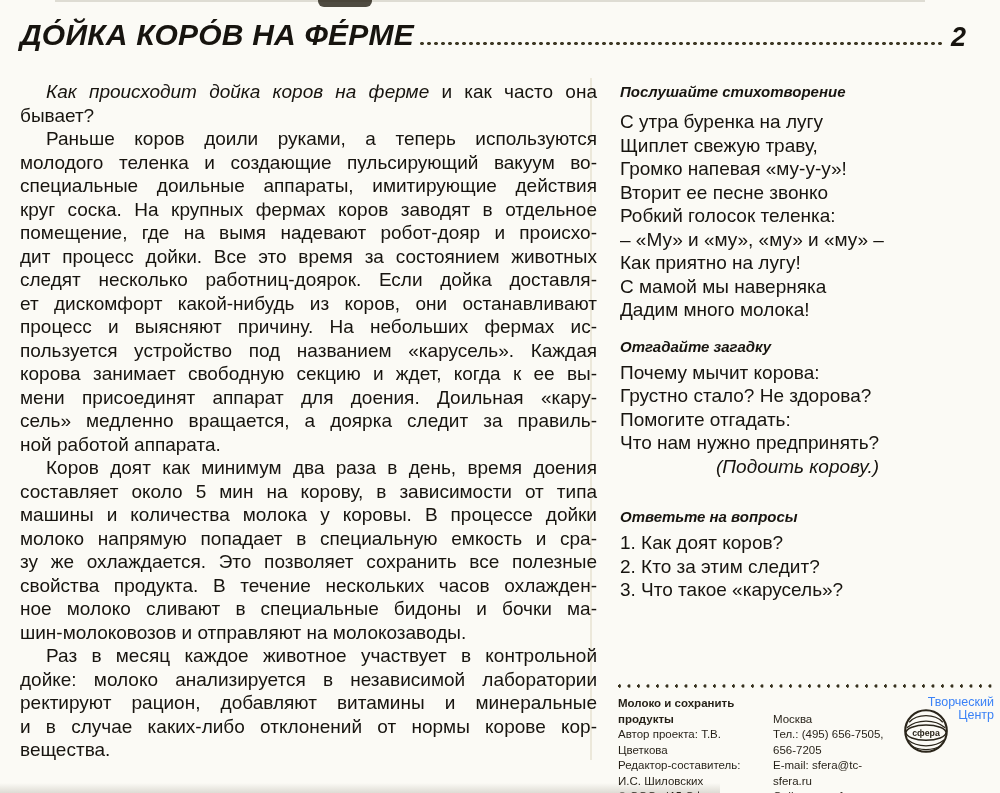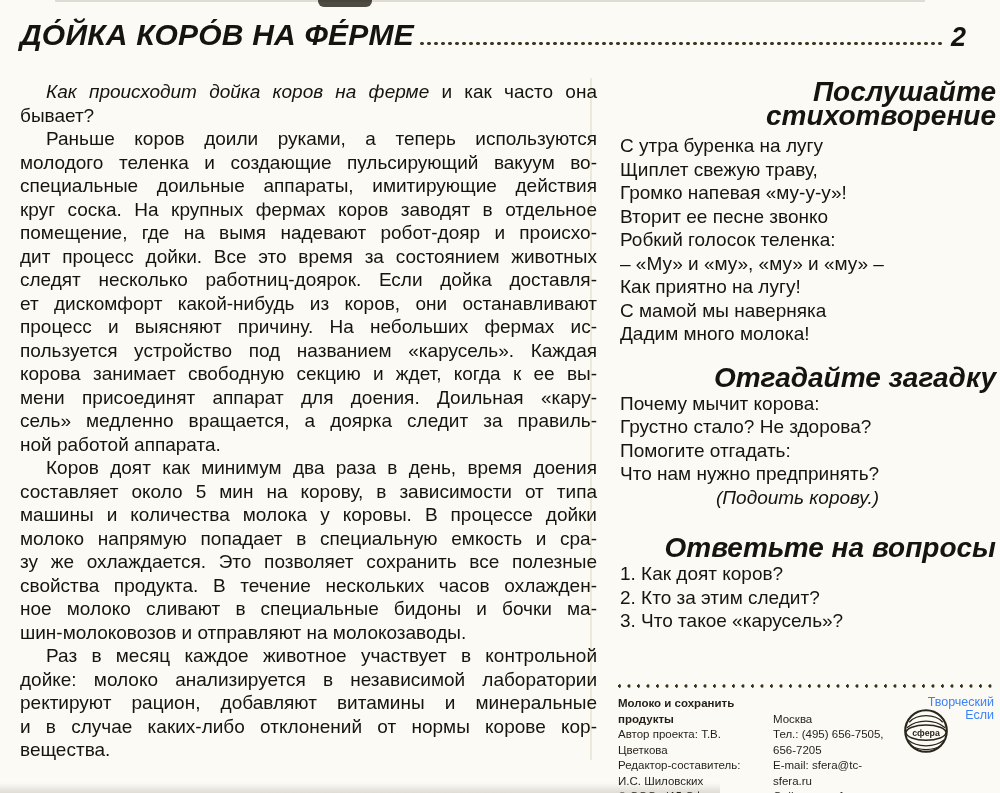--- a/index.html
+++ b/index.html
@@ -38,23 +38,23 @@
   .col-left { position:absolute; left:20px; top:80px; width:577px;
               font-size:19px; line-height:23.5px; }
   .jline { text-align:justify; text-align-last:justify; }
   .jline.last  { text-align-last:left; }
   .jline.first { text-indent:26px; }
   .it { font-style:italic; }
 
   
   .col-right { position:absolute; left:620px; top:80px; width:376px;
                font-size:19px; line-height:23.5px; }
-  .rc-heading { font-weight:bold; font-style:italic; font-size:28px; line-height:24px;text-align:right; }
+  .rc-heading { font-weight:bold; font-style:italic; font-size:15px; line-height:24px; }
   .h-poem     { margin:0 0 6px 0; }
-  .h-riddle   { margin:20px 0 2px 0;font-style:italic; }
+  .h-riddle   { margin:13px 0 2px 0;font-style:italic; }
   .h-questions{ margin:27px 0 2px 0; }
   .pre { white-space:pre-line; }
   .riddle-block { width:fit-content; }
   .riddle-answer { font-style:italic; text-align:right; }
 
   
   .footer { position:absolute; left:618px; top:684px; width:378px; }
   .f-dots { height:4px; margin-bottom:8px;
             background-image:radial-gradient(circle at 1.6px 2px, #37311e 1.5px, transparent 1.8px);
             background-size:9.5px 4px; background-repeat:repeat-x; }
@@ -162,21 +162,21 @@
 И.С. Шиловских
 © ООО «ИД Сфера образования»</div>
       </div>
       <div class="f-col2 pre">Москва
 Тел.: (495) 656-7505, 656-7205
 E-mail: sfera@tc-sfera.ru
 Сайт: www.sfera-book.ru</div>
       <div class="f-logo">
         <div class="f-logo-text">
           <div>Творческий</div>
-          <div>Если</div>
+          <div>Центр</div>
         </div>
         <svg class="f-logo-badge" width="48" height="48" viewBox="0 0 60 60" aria-hidden="true">
           <circle cx="30" cy="30" r="26" fill="none" stroke="#2a251a" stroke-width="2.6"></circle>
           <path d="M9 19 C19 8 41 8 51 19" fill="none" stroke="#2a251a" stroke-width="1.6"></path>
           <path d="M6 26 C19 15 41 15 54 26" fill="none" stroke="#2a251a" stroke-width="1.6"></path>
           <path d="M7 41 C19 51 41 51 53 41" fill="none" stroke="#2a251a" stroke-width="1.6"></path>
           <path d="M11 48 C21 55 39 55 49 48" fill="none" stroke="#2a251a" stroke-width="1.4"></path>
           <ellipse cx="30" cy="32" rx="25" ry="9.5" fill="#fbfaf5" stroke="#2a251a" stroke-width="1.8"></ellipse>
           <text x="30" y="36" text-anchor="middle" font-family="Liberation Sans, sans-serif" font-size="11" font-weight="bold" fill="#2a251a" id="badge-text">сфера</text>
         </svg>

